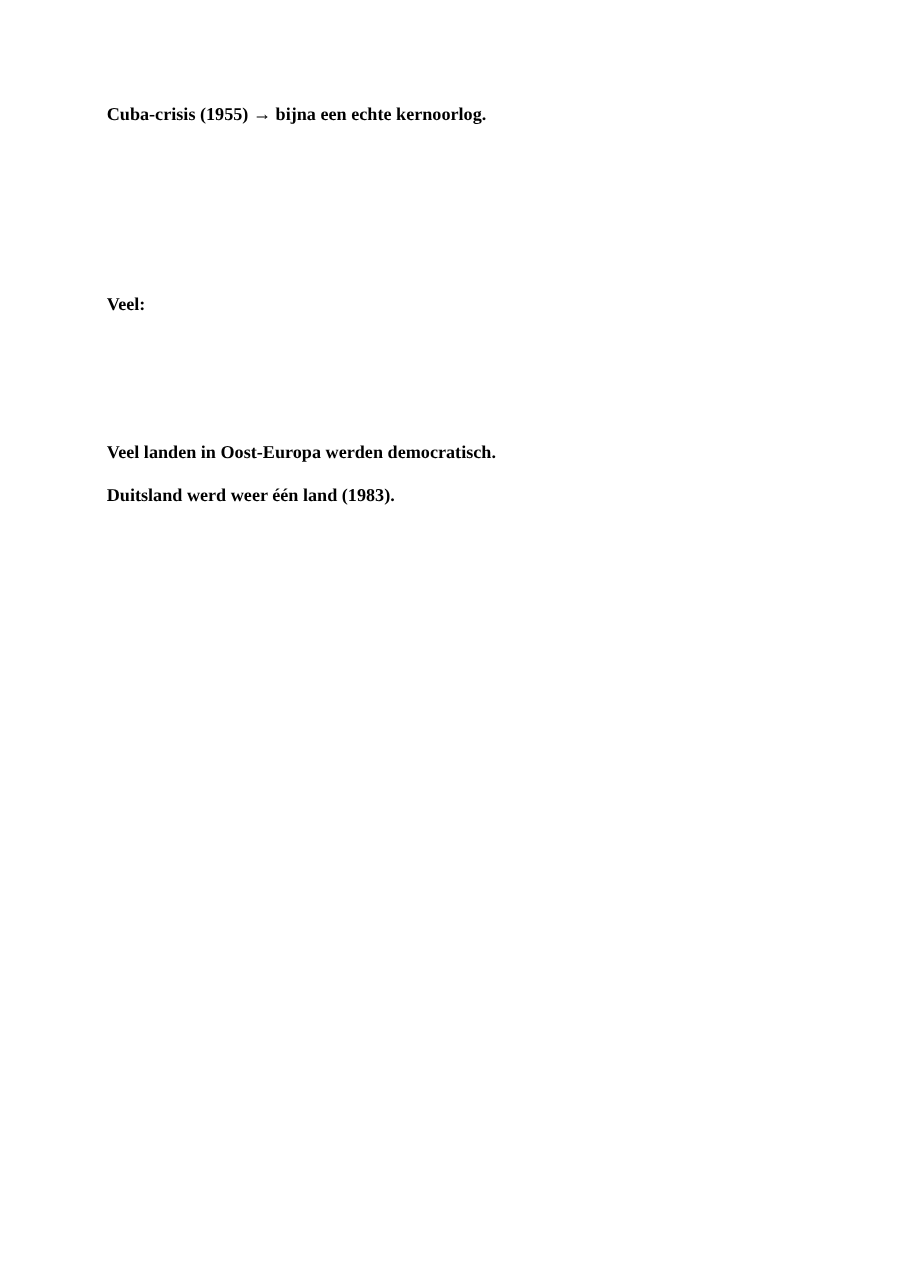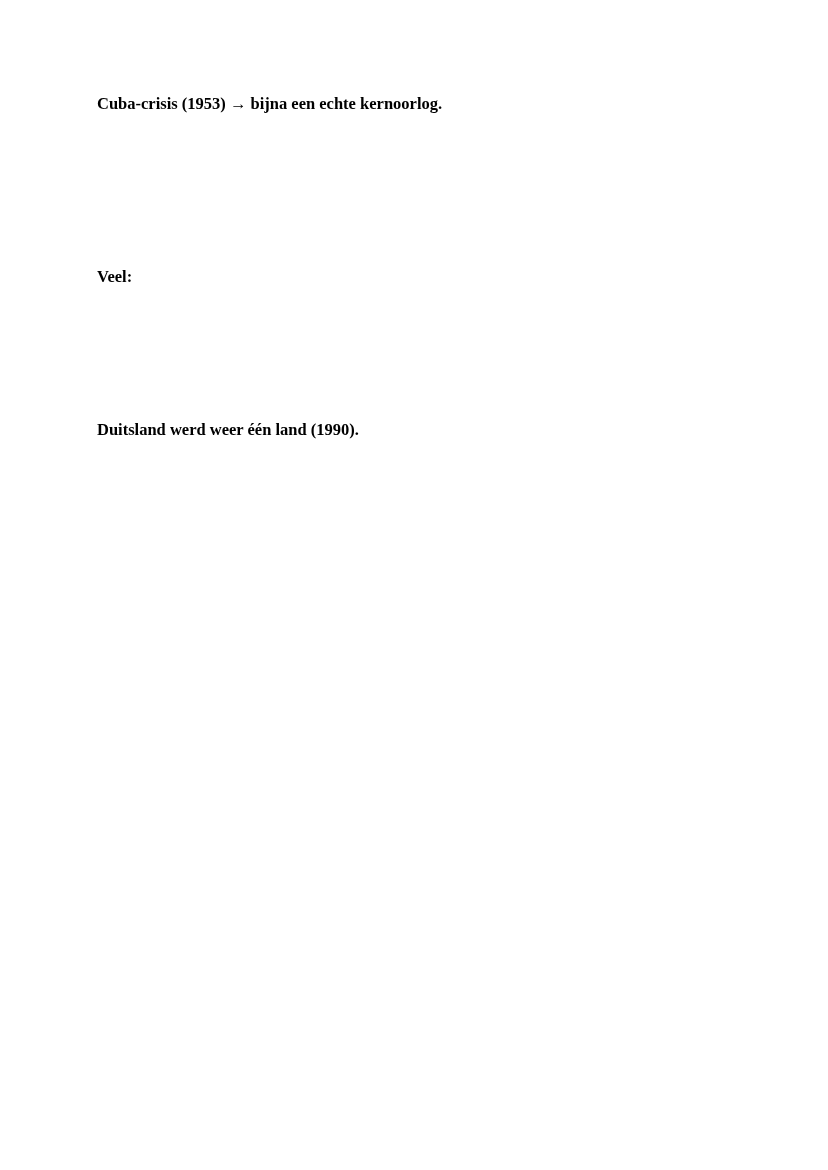--- a/index.html
+++ b/index.html
@@ -45,39 +45,40 @@
   .gap-sm { height: 19px; }
 
   .block { margin: 0; padding: 0; }
 </style>
 </head>
 <body>
 
 <div class="page">
   <div class="doc-body">
 
-    <p class="para block">Cuba-crisis (1953) → bijna een echte kernoorlog.</p>
+    <p class="para block">Cuba-crisis (1955) → bijna een echte kernoorlog.</p>
 
     <div class="gap-xl"></div>
 
 
     <div class="gap-lg"></div>
 
     <p class="para block">Veel:</p>
 
     <div class="gap-sm"></div>
 
 
     <div class="gap-md"></div>
 
 
     <div class="gap-sm"></div>
 
 
     <div class="gap-sm"></div>
 
+    <p class="para block">Veel landen in Oost-Europa werden democratisch.</p>
 
     <div class="gap-sm"></div>
 
-    <p class="para block">Duitsland werd weer één land (1990).</p>
+    <p class="para block">Duitsland werd weer één land (1983).</p>
 
   </div>
 </div>
 
 </body></html>

